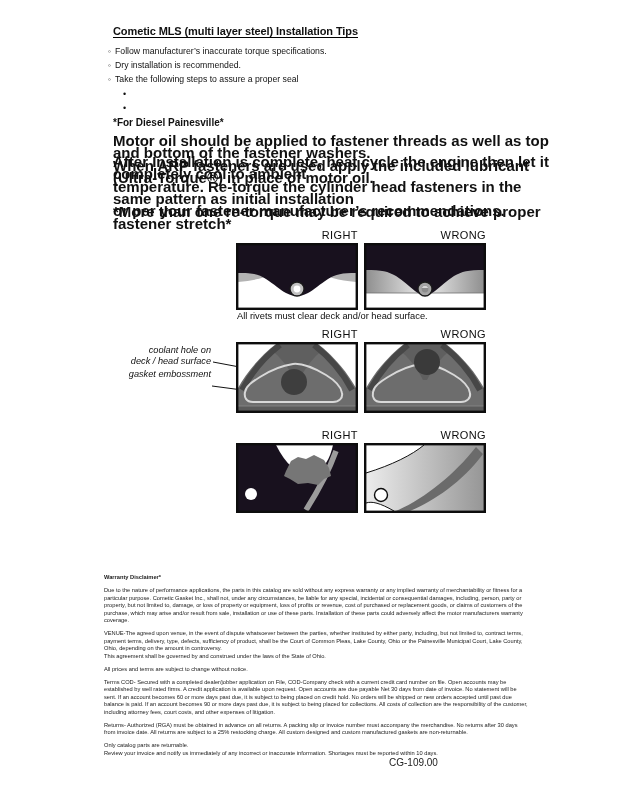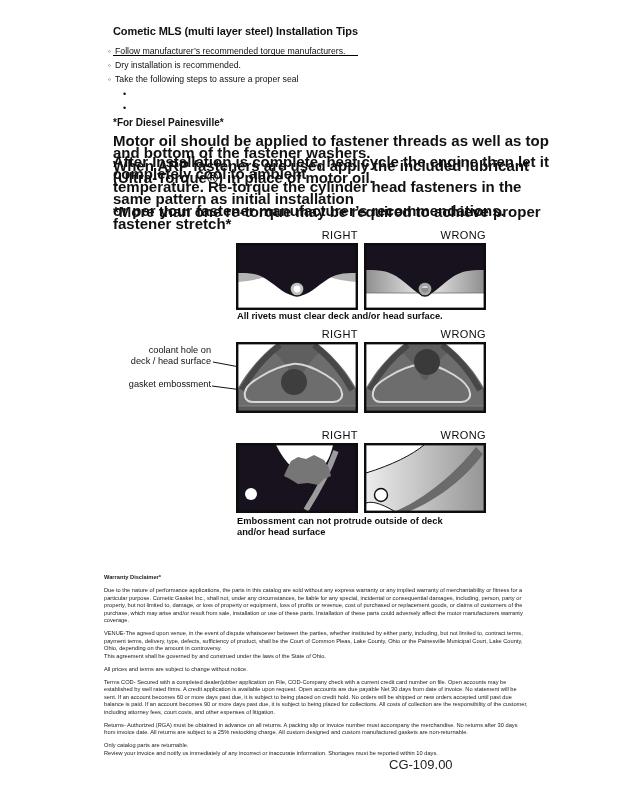--- a/index.html
+++ b/index.html
@@ -4,51 +4,51 @@
 <style>
   html,body{margin:0;padding:0;background:#ffffff;}
   .page{
     position:relative;width:618px;height:800px;background:#ffffff;
     font-family:"Liberation Sans",sans-serif;color:#111;overflow:hidden;
   }
   .abs{position:absolute;}
   .pre{white-space:pre-line;}
   .doc-title{
     left:113px;top:25px;font-size:11px;font-weight:bold;letter-spacing:-0.1px;
-    border-bottom:1.5px solid #000;padding-bottom:18px;display:inline-block;
+    border-bottom:1.5px solid #000;padding-bottom:0;display:inline-block;
   }
   .bullets{left:108px;top:44px;font-size:8.7px;}
   .b-line{height:14.2px;display:flex;align-items:center;}
   .b-glyph{width:7px;font-size:8px;color:#111;}
   .sub{padding-left:15px;}
   .sub .b-glyph{font-size:9px;}
   .diesel-h{left:113px;top:117px;font-size:10px;font-weight:bold;}
   .para{left:113px;font-size:15px;line-height:12.3px;width:440px;font-weight:bold;}
   .dg-label{font-size:11px;letter-spacing:0.4px;text-align:right;width:122px;color:#0d0d0d;}
   .dg-box{width:122px;}
-  .caption{font-size:9.3px;font-weight:bold;color:#0d0d0d;line-height:10.5px;}
-  .annot{font-size:9.2px;line-height:10.6px;text-align:right;width:111px;color:#111;}
+  .caption{font-size:9.3px;font-weight:normal;color:#0d0d0d;line-height:10.5px;}
+  .annot{font-size:9.2px;line-height:10.6px;text-align:right;width:111px;color:#111;font-style:italic;}
   .legal{left:104px;top:574px;width:426px;font-size:5.7px;line-height:7.5px;color:#1a1a1a;}
   .legal-h{font-weight:bold;margin-bottom:4px;}
   .lp{margin-top:5.5px;}
   .lp.cont{margin-top:0;}
-  .footer-code{left:389px;top:757px;font-size:13px;color:#222;}
+  .footer-code{left:389px;top:757px;font-size:10px;color:#222;}
   svg{display:block;}
 </style>
 </head>
 <body>
 
 <div class="page">
 
   <div class="abs doc-title">Cometic MLS (multi layer steel) Installation Tips</div>
 
   <div class="abs bullets">
     <div class="b-line">
       <span class="b-glyph">◦</span>
-      <span>Follow manufacturer’s recommended torque manufacturers.</span>
+      <span>Follow manufacturer’s inaccurate torque specifications.</span>
     </div>
     <div class="b-line">
       <span class="b-glyph">◦</span>
       <span>Dry installation is recommended.</span>
     </div>
     <div class="b-line">
       <span class="b-glyph">◦</span>
       <span>Take the following steps to assure a proper seal</span>
     </div>
     <div class="b-line sub">
@@ -106,21 +106,21 @@
     </svg>
   </div>
 
   <div class="abs caption" style="left:237px;top:311px;">All rivets must clear deck and/or head surface.</div>
 
   <div class="abs dg-label" style="left:236px;top:328px;">RIGHT</div>
   <div class="abs dg-label" style="left:364px;top:328px;">WRONG</div>
 
   <div class="abs annot pre" style="left:100px;top:345px;">coolant hole on
 deck / head surface</div>
-  <div class="abs annot" style="left:100px;top:379px;">gasket embossment</div>
+  <div class="abs annot" style="left:100px;top:369px;">gasket embossment</div>
   <svg class="abs" style="left:205px;top:352px;" width="100" height="48" viewBox="0 0 100 48">
     <line x1="8" y1="10" x2="93" y2="26" stroke="#111" stroke-width="1"></line>
     <line x1="7" y1="34" x2="60" y2="41" stroke="#111" stroke-width="1"></line>
   </svg>
 
   <div class="abs dg-box" style="left:236px;top:342px;">
     <svg width="122" height="71" viewBox="0 0 122 71">
       <rect x="0" y="0" width="122" height="71" fill="#6d6d6d"></rect>
       <path d="M28,2 H94 C80,12 70,24 63,38 H59 C52,24 42,12 28,2 Z" fill="#5f5f5f"></path>
       <path d="M44,3 C26,17 14,33 6,48" stroke="#474747" stroke-width="6" fill="none"></path>
@@ -178,22 +178,20 @@
       <rect x="0" y="0" width="122" height="70" fill="#ffffff"></rect>
       <path d="M2,30 C28,22 48,12 60,2 H120 V68 H30 C16,60 8,58 2,60 Z" fill="url(#gw3)"></path>
       <path d="M2,30 C28,22 48,12 60,2" stroke="#111" stroke-width="1" fill="none"></path>
       <path d="M2,60 C8,58 16,60 30,68" stroke="#111" stroke-width="1" fill="none"></path>
       <path d="M32,68 C60,56 90,32 112,4 L119,11 C98,40 66,60 46,68 Z" fill="#6b6b6b"></path>
       <circle cx="17" cy="52" r="6.5" fill="#ffffff" stroke="#0d0d0d" stroke-width="1.4"></circle>
       <rect x="1.2" y="1.2" width="119.6" height="67.6" fill="none" stroke="#0d0d0d" stroke-width="2.4"></rect>
     </svg>
   </div>
 
-  <div class="abs caption pre" style="left:237px;top:516px;">Embossment can not protrude outside of deck
-and/or head surface</div>
 
   <div class="abs legal">
     <div class="legal-h">Warranty Disclaimer*</div>
     <div class="lp">Due to the nature of performance applications, the parts in this catalog are sold without any express warranty or any implied warranty of merchantability or fitness for a particular purpose.  Cometic Gasket Inc., shall not, under any circumstances, be liable for any special, incidental or consequential damages, including, person, party or property, but not limited to, damage, or loss of property or equipment, loss of profits or revenue, cost of purchased or replacement goods, or claims of customers of the purchase, which may arise and/or result from sale, installation or use of these parts.  Installation of these parts could adversely affect the motor manufacturers warranty coverage.</div>
     <div class="lp">VENUE-The agreed upon venue, in the event of dispute whatsoever between the parties, whether instituted by either party, including, but not limited to, contract terms, payment terms, delivery, type, defects, sufficiency of product, shall be the Court of Common Pleas, Lake County, Ohio or the Painesville Municipal Court, Lake County, Ohio, depending on the amount in controversy.</div>
     <div class="lp cont">This agreement shall be governed by and construed under the laws of the State of Ohio.</div>
     <div class="lp">All prices and terms are subject to change without notice.</div>
     <div class="lp">Terms COD- Secured with a completed dealer/jobber application on File, COD-Company check with a current credit card number on file.  Open accounts may be established by well rated firms.  A credit application is available upon request.  Open accounts are due payable Net 30 days from date of invoice.  No statement will be sent.  If an account becomes 60 or more days past due, it is subject to being placed on credit hold.  No orders will be shipped or new orders accepted until past due balance is paid.  If an account becomes 90 or more days past due, it is subject to being placed for collections.  All costs of collection are the responsibility of the customer, including attorney fees, court costs, and other expenses of litigation.</div>
     <div class="lp">Returns- Authorized (RGA) must be obtained in advance on all returns.  A packing slip or invoice number must accompany the merchandise.  No returns after 30 days from invoice date.  All returns are subject to a 25% restocking charge.  All custom designed and custom manufactured gaskets are non-returnable.</div>
     <div class="lp">Only catalog parts are returnable.</div>

